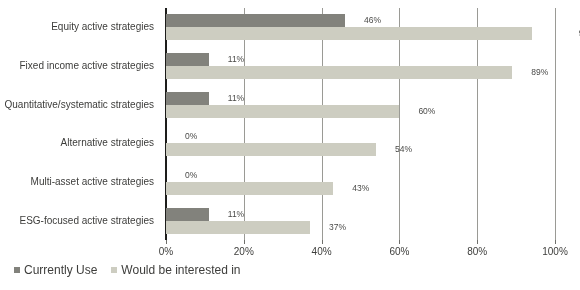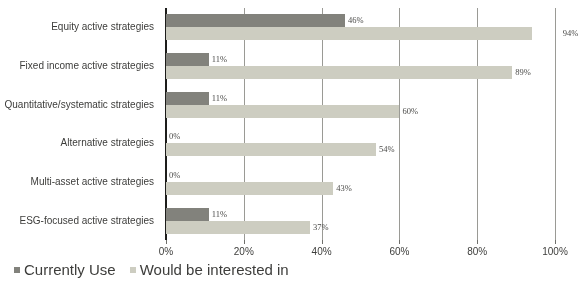--- a/index.html
+++ b/index.html
@@ -76,22 +76,21 @@
   }
   .bar.interest {
     background: #cdcdc1;
   }
   .bar-value {
     position: absolute;
     font-size: 8.5px;
     line-height: 13px;
     color: #4a4a48;
     white-space: nowrap;
-    padding-left: 3px;
-    font-family: Liberation Serif, serif;
+    padding-left: 19px;
   }
 
   
   .xaxis {
     position: absolute;
     left: 166px;
     top: 240px;
     width: 389px;
     height: 22px;
   }
@@ -125,21 +124,21 @@
     display: flex;
     align-items: center;
     gap: 4px;
   }
   .legend-swatch {
     width: 6px;
     height: 6px;
     display: inline-block;
   }
   .legend-text {
-    font-size: 15px;
+    font-size: 12px;
     line-height: 12px;
     color: #3d3d3b;
     white-space: nowrap;
   }
 </style>
 </head>
 <body>
 
 <div id="chart-root">
 

